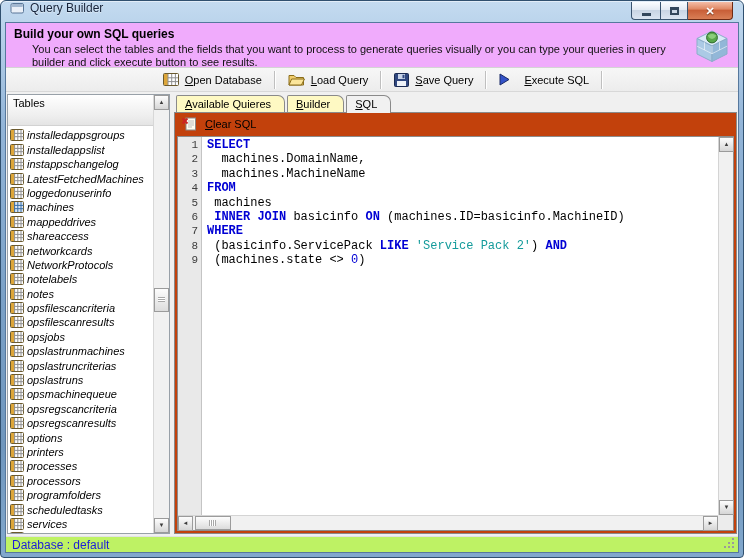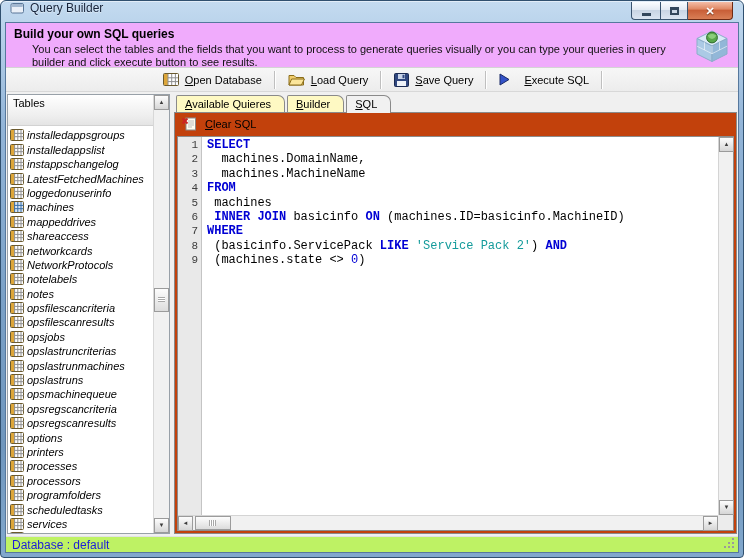--- a/index.html
+++ b/index.html
@@ -348,31 +348,31 @@
               <span>opsjobs</span>
             </div>
             <div class="tbl-row">
               <span class="tbl-ic">
                 <svg width="14" height="12" viewBox="0 0 14 12">
                   <rect x="0.5" y="0.5" width="13" height="11" rx="1" fill="#ffffff" stroke="#6b5a2e"></rect>
                   <rect x="1" y="1" width="3.6" height="10" fill="#dda63a"></rect>
                   <path d="M4.6 1v10M7.8 1v10M11 1v10M4.6 4.4h9M4.6 7.7h9" stroke="#8f8f8f" fill="none"></path>
                 </svg>
               </span>
+              <span>opslastrunmachines</span>
+            </div>
+            <div class="tbl-row">
+              <span class="tbl-ic">
+                <svg width="14" height="12" viewBox="0 0 14 12">
+                  <rect x="0.5" y="0.5" width="13" height="11" rx="1" fill="#ffffff" stroke="#6b5a2e"></rect>
+                  <rect x="1" y="1" width="3.6" height="10" fill="#dda63a"></rect>
+                  <path d="M4.6 1v10M7.8 1v10M11 1v10M4.6 4.4h9M4.6 7.7h9" stroke="#8f8f8f" fill="none"></path>
+                </svg>
+              </span>
               <span>opslastruncriterias</span>
-            </div>
-            <div class="tbl-row">
-              <span class="tbl-ic">
-                <svg width="14" height="12" viewBox="0 0 14 12">
-                  <rect x="0.5" y="0.5" width="13" height="11" rx="1" fill="#ffffff" stroke="#6b5a2e"></rect>
-                  <rect x="1" y="1" width="3.6" height="10" fill="#dda63a"></rect>
-                  <path d="M4.6 1v10M7.8 1v10M11 1v10M4.6 4.4h9M4.6 7.7h9" stroke="#8f8f8f" fill="none"></path>
-                </svg>
-              </span>
-              <span>opslastrunmachines</span>
             </div>
             <div class="tbl-row">
               <span class="tbl-ic">
                 <svg width="14" height="12" viewBox="0 0 14 12">
                   <rect x="0.5" y="0.5" width="13" height="11" rx="1" fill="#ffffff" stroke="#6b5a2e"></rect>
                   <rect x="1" y="1" width="3.6" height="10" fill="#dda63a"></rect>
                   <path d="M4.6 1v10M7.8 1v10M11 1v10M4.6 4.4h9M4.6 7.7h9" stroke="#8f8f8f" fill="none"></path>
                 </svg>
               </span>
               <span>opslastruns</span>

